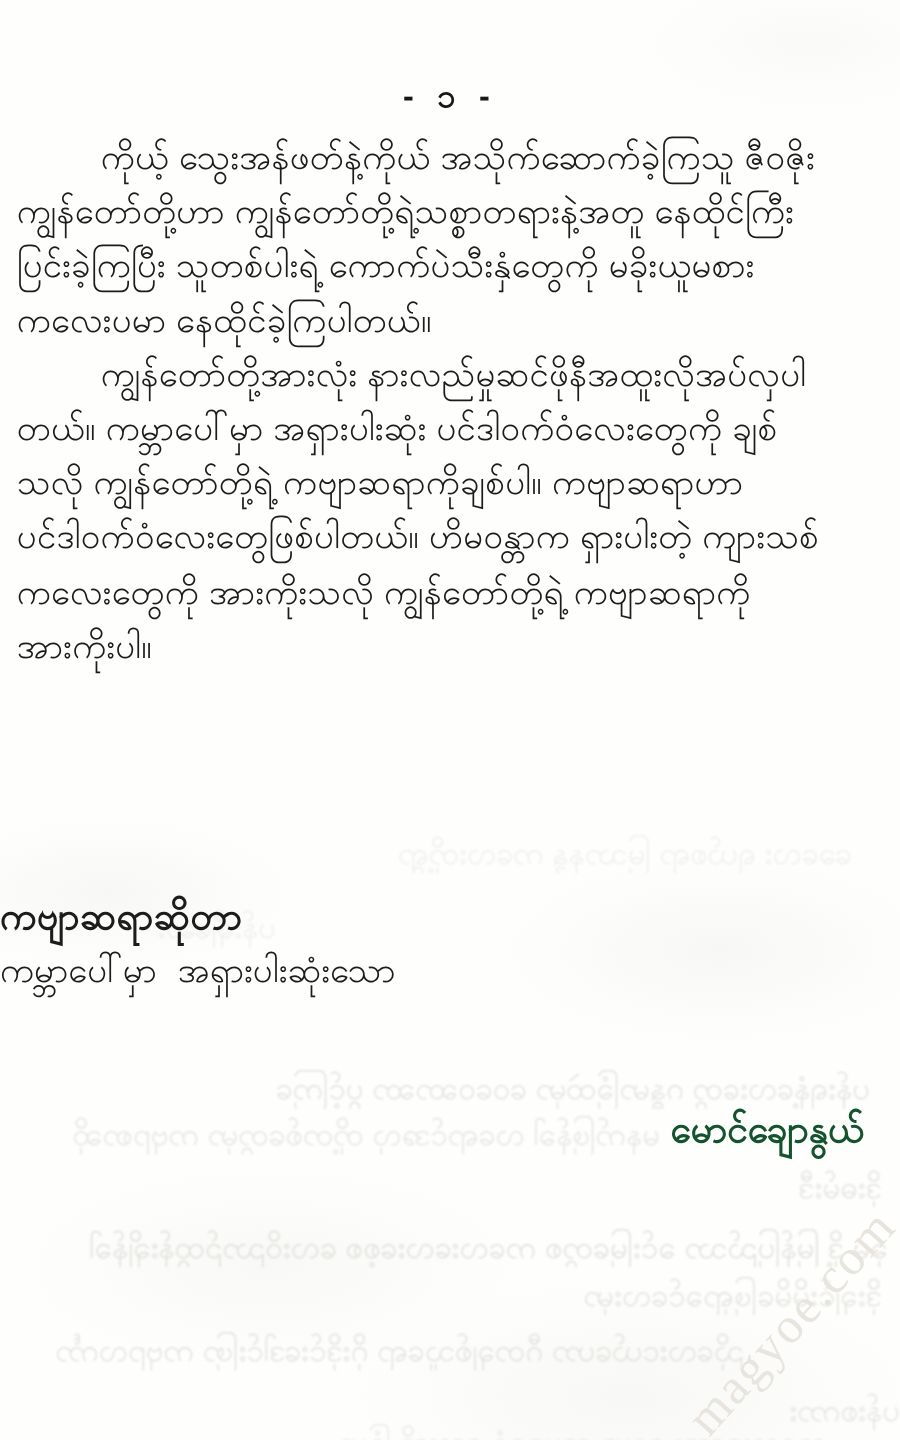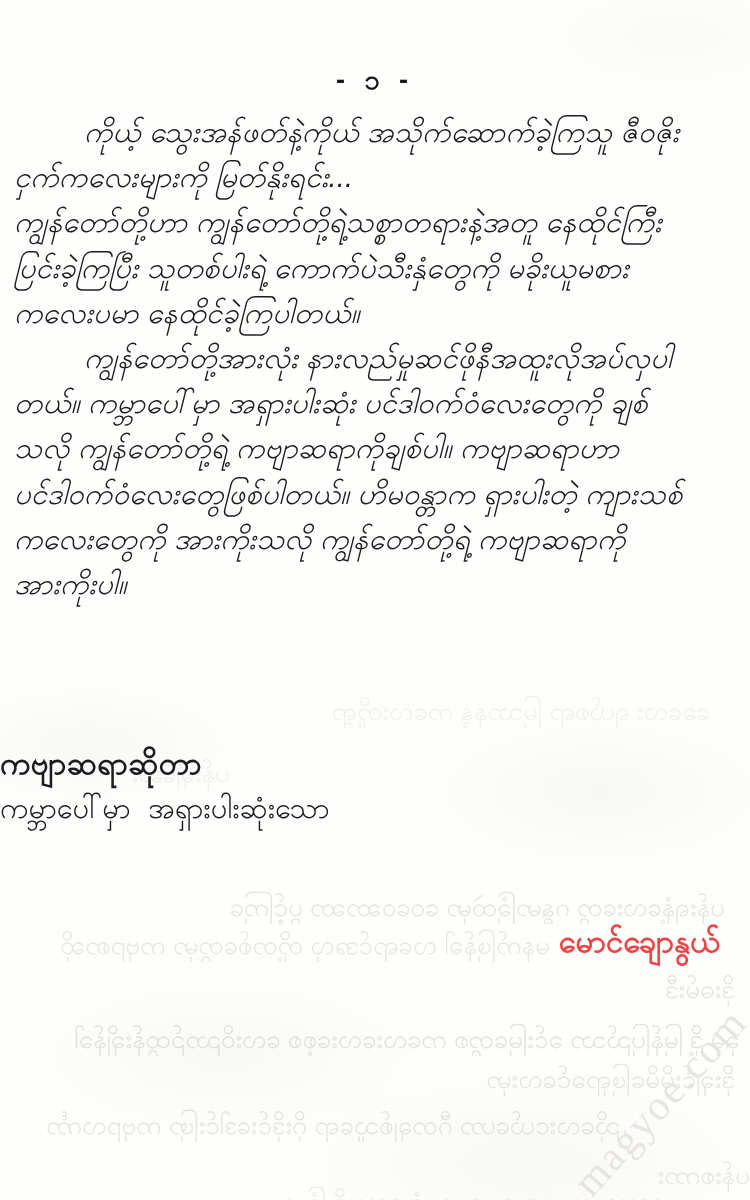--- a/index.html
+++ b/index.html
@@ -21,21 +21,21 @@
       radial-gradient(340px 140px at 70% 97%, rgba(195,192,184,0.10), transparent 70%),
       radial-gradient(200px 80px at 90% 3%, rgba(200,198,190,0.08), transparent 70%);
   }
   .page-number {
     position: absolute; top: 62px; left: 0; right: 0;
     text-align: center;
     font-size: 27px; font-weight: bold; letter-spacing: 6px;
     color: #171717;
   }
   .body-text {
-    position: absolute; top: 110px; left: 14px; right: 6px; font-style: italic;
+    position: absolute; top: 110px; left: 14px; right: 6px;
   }
   .body-line {
     height: 45.2px; line-height: 45.2px;
     font-size: 29px; white-space: nowrap; overflow: hidden;
     letter-spacing: 0.2px;
   }
   .body-line.indent { padding-left: 70px; }
   .poem {
     position: absolute; top: 740px; left: 0; right: 0;
     text-align: left;
@@ -43,21 +43,21 @@
   .poem-title {
     font-size: 31px; font-weight: bold; height: 48px; line-height: 48px;
     letter-spacing: 0.5px;
   }
   .poem-line {
     font-size: 29px; height: 45px; line-height: 45px; font-family: Liberation Mono, monospace;
   }
   .author {
     position: absolute; top: 922px; right: 30px;
     font-size: 31px; font-weight: bold; line-height: 40px;
-    color: #ef4444;
+    color: #14532d;
   }
   
   .ghost {
     position: absolute;
     font-size: 26px; line-height: 34px;
     color: #cfcdc6; opacity: 0.55;
     transform: scaleX(-1);
     filter: blur(0.7px);
     white-space: nowrap; overflow: hidden;
     pointer-events: none;
@@ -98,21 +98,20 @@
 <div class="ghost g8">ညိုလေးငယ်ဟော ဂီတချစ်သူရော ဂိုးဒိုင်းဒေါင်းဖြာ ကဗျာလင်္ကာ</div>
 <div class="ghost g9">ပန်းစကား</div>
 <div class="ghost g10">ကလေးစကား ဂန္ဓမာ ကဗျာရနံ့ လေးတို့ခြံမှာ</div>
 
 <div class="watermark">magyoe.com</div>
 
 <div class="page-number">- ၁ -</div>
 
 <div class="body-text">
   <div class="body-line indent">ကိုယ့် သွေးအန်ဖတ်နဲ့ကိုယ် အသိုက်ဆောက်ခဲ့ကြသူ ဇီဝဇိုး</div>
-  <div class="body-line">ငှက်ကလေးများကို မြတ်နိုးရင်း...</div>
 
   <div class="body-line">ကျွန်တော်တို့ဟာ ကျွန်တော်တို့ရဲ့သစ္စာတရားနဲ့အတူ နေထိုင်ကြီး</div>
   <div class="body-line">ပြင်းခဲ့ကြပြီး သူတစ်ပါးရဲ့ ကောက်ပဲသီးနှံတွေကို မခိုးယူမစား</div>
   <div class="body-line">ကလေးပမာ နေထိုင်ခဲ့ကြပါတယ်။</div>
 
   <div class="body-line indent">ကျွန်တော်တို့အားလုံး နားလည်မှုဆင်ဖိုနီအထူးလိုအပ်လှပါ</div>
   <div class="body-line">တယ်။ ကမ္ဘာပေါ်မှာ အရှားပါးဆုံး ပင်ဒါဝက်ဝံလေးတွေကို ချစ်</div>
   <div class="body-line">သလို ကျွန်တော်တို့ရဲ့ ကဗျာဆရာကိုချစ်ပါ။ ကဗျာဆရာဟာ</div>
   <div class="body-line">ပင်ဒါဝက်ဝံလေးတွေဖြစ်ပါတယ်။ ဟိမဝန္တာက ရှားပါးတဲ့ ကျားသစ်</div>
   <div class="body-line">ကလေးတွေကို အားကိုးသလို ကျွန်တော်တို့ရဲ့ ကဗျာဆရာကို</div>

